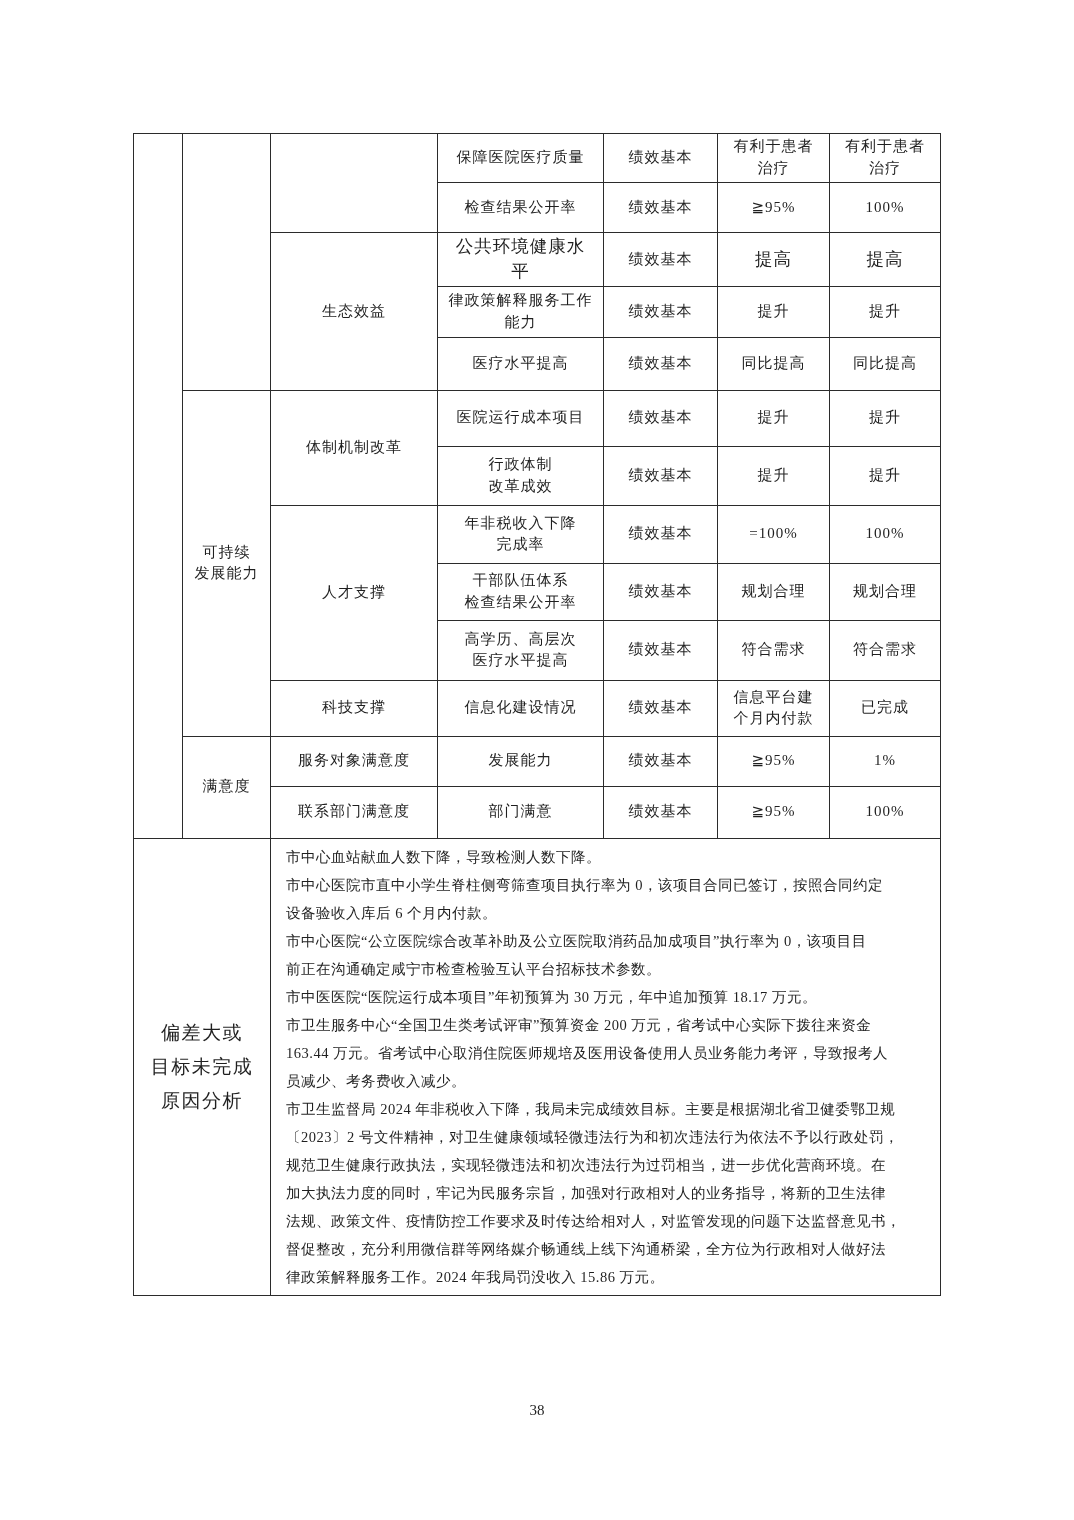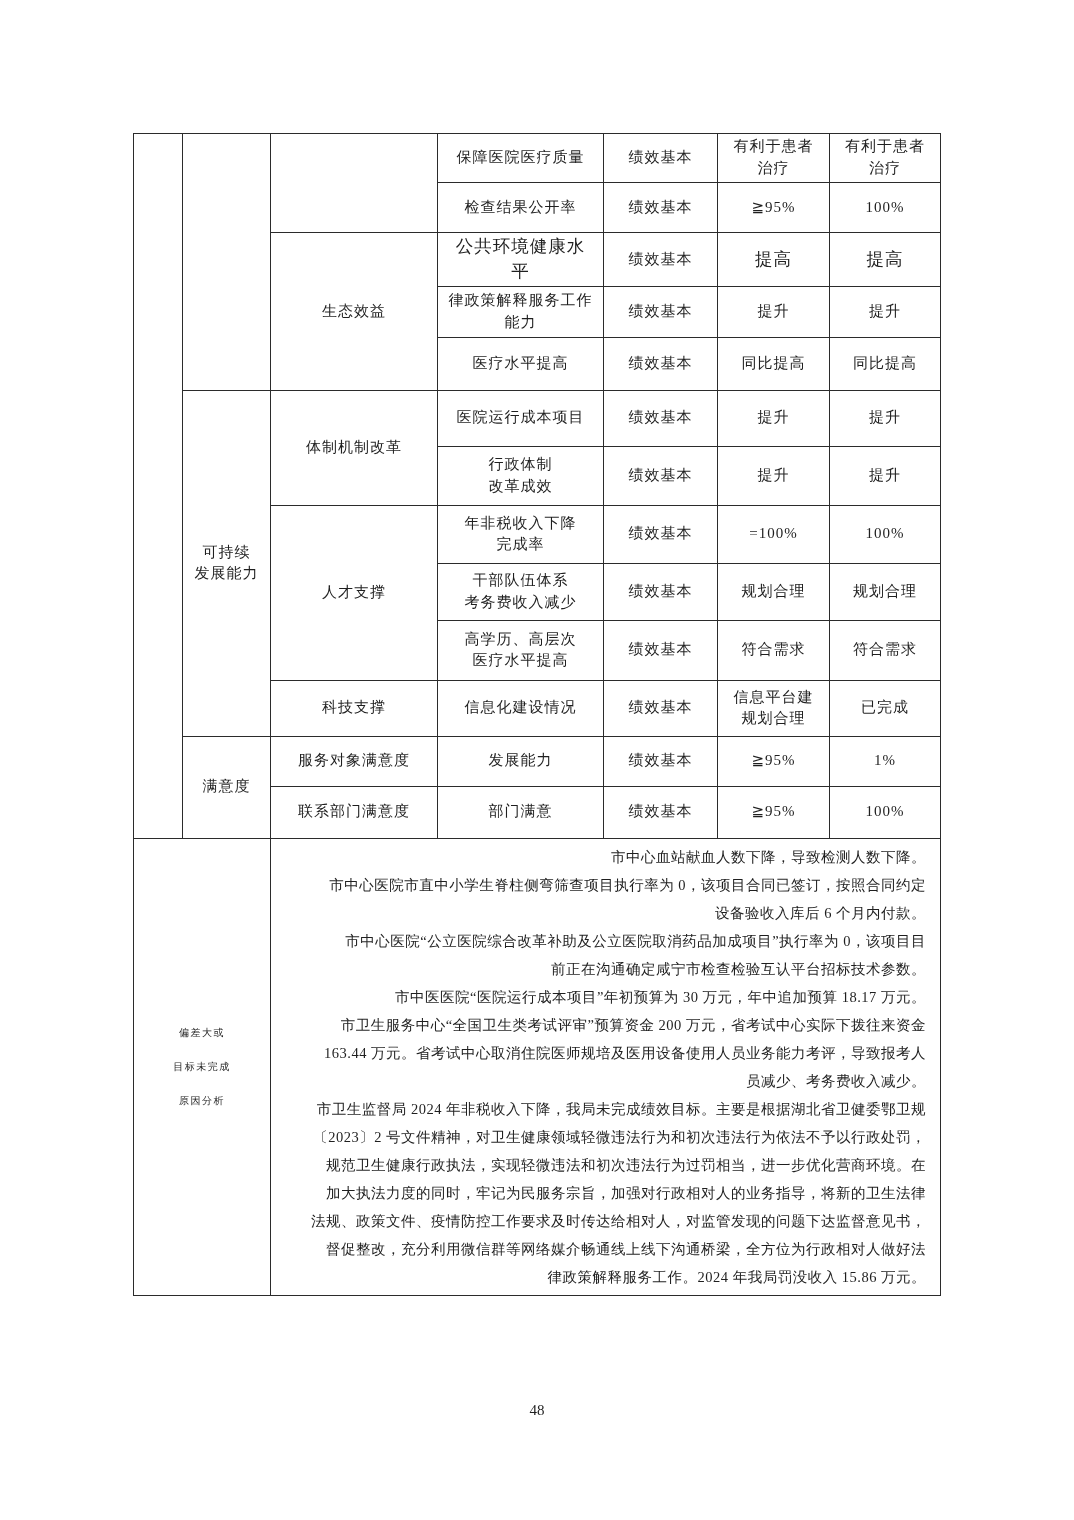--- a/index.html
+++ b/index.html
@@ -26,26 +26,26 @@
     vertical-align: middle;
     font-size: 15px;
     line-height: 1.45;
     letter-spacing: 1px;
     white-space: pre-line;
     padding: 1px 2px;
     overflow: hidden;
   }
   table.perf td.lg { font-size: 17.5px; }
   table.perf td.analysis-label {
-    font-size: 10px;
+    font-size: 19px;
     line-height: 34px;
     letter-spacing: 1.5px;
   }
   table.perf td.analysis-body {
-    text-align: right;
+    text-align: left;
     vertical-align: top;
     font-size: 14.5px;
     letter-spacing: 0.5px;
     line-height: 28px;
     padding: 4px 14px 4px 15px;
   }
   .page-number {
     position: absolute;
     top: 1402px;
     left: 0;
@@ -127,38 +127,38 @@
       <tr style="height:58px">
         <td rowspan="3">人才支撑</td>
         <td>年非税收入下降
 完成率</td>
         <td>绩效基本</td>
         <td>=100%</td>
         <td>100%</td>
       </tr>
       <tr style="height:57px">
         <td>干部队伍体系
-考务费收入减少</td>
+检查结果公开率</td>
         <td>绩效基本</td>
         <td>规划合理</td>
         <td>规划合理</td>
       </tr>
       <tr style="height:60px">
         <td>高学历、高层次
 医疗水平提高</td>
         <td>绩效基本</td>
         <td>符合需求</td>
         <td>符合需求</td>
       </tr>
       <tr style="height:56px">
         <td>科技支撑</td>
         <td>信息化建设情况</td>
         <td>绩效基本</td>
         <td>信息平台建
-规划合理</td>
+个月内付款</td>
         <td>已完成</td>
       </tr>
       <tr style="height:50px">
         <td rowspan="2">满意度</td>
         <td>服务对象满意度</td>
         <td>发展能力</td>
         <td>绩效基本</td>
         <td>≧95%</td>
         <td>1%</td>
       </tr>
@@ -186,15 +186,15 @@
 〔2023〕2 号文件精神，对卫生健康领域轻微违法行为和初次违法行为依法不予以行政处罚，
 规范卫生健康行政执法，实现轻微违法和初次违法行为过罚相当，进一步优化营商环境。在
 加大执法力度的同时，牢记为民服务宗旨，加强对行政相对人的业务指导，将新的卫生法律
 法规、政策文件、疫情防控工作要求及时传达给相对人，对监管发现的问题下达监督意见书，
 督促整改，充分利用微信群等网络媒介畅通线上线下沟通桥梁，全方位为行政相对人做好法
 律政策解释服务工作。2024 年我局罚没收入 15.86 万元。</td>
       </tr>
     </tbody>
   </table>
 
-  <div class="page-number">48</div>
+  <div class="page-number">38</div>
 
 </div>
 
 </body></html>

